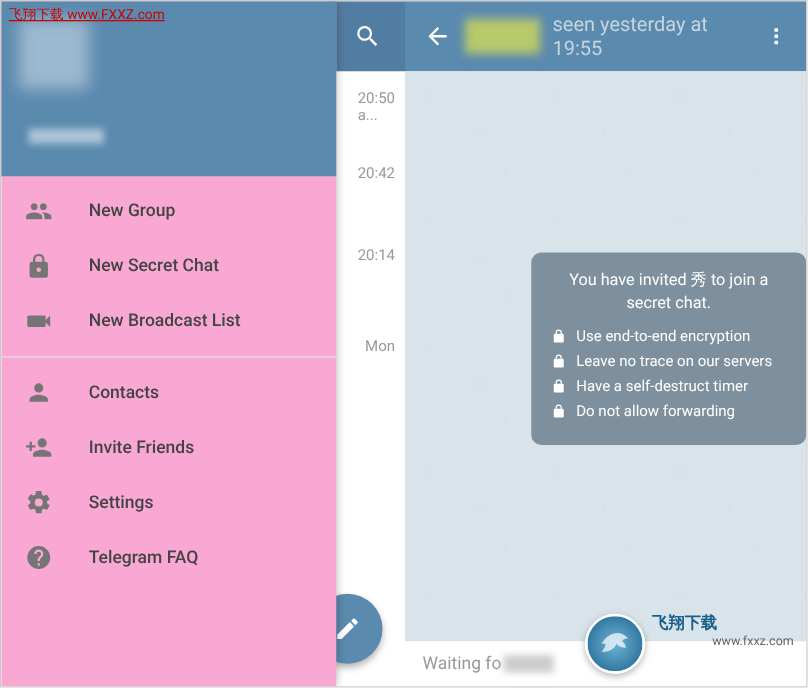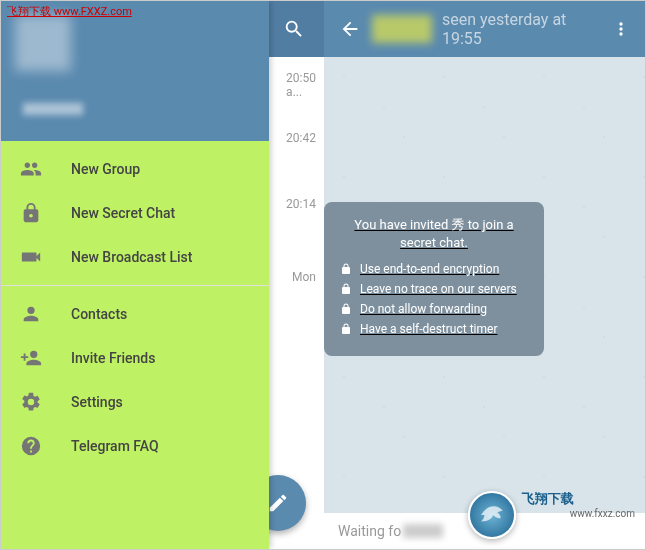--- a/index.html
+++ b/index.html
@@ -8,21 +8,21 @@
   .left-panel { width: 324px; height: 100%; position: relative; }
   .right-panel { width: 322px; height: 100%; position: relative; background: #d8e4ea; }
 
   
   .chat-list-bg { position: absolute; top: 0; left: 0; right: 0; bottom: 0; background: #fff; }
   .search-bar { position: absolute; top: 0; right: 0; width: 60px; height: 56px; background: #527da3; display: flex; align-items: center; justify-content: center; }
   .search-bar svg { fill: #fff; }
   .chat-row { position: absolute; right: 8px; font-size: 12px; color: #999; }
   .chat-row1 { top: 70px; } .chat-row2 { top: 130px; } .chat-row3 { top: 196px; } .chat-row4 { top: 258px; margin-top: 11px; }
 
-  .drawer { position: absolute; top: 0; left: 0; width: 268px; height: 100%; background: #bef264; box-shadow: 2px 0 6px rgba(0,0,0,0.2); z-index: 10; }
+  .drawer { position: absolute; top: 0; left: 0; width: 268px; height: 100%; background: #f9a8d4; box-shadow: 2px 0 6px rgba(0,0,0,0.2); z-index: 10; }
   .drawer-header { height: 140px; background: #5b8aaf; position: relative; padding: 14px; }
   .drawer-header .pname { position: absolute; left: 22px; bottom: 26px; width: 60px; height: 12px; background: rgba(255,255,255,0.5); filter: blur(3px); }
   .drawer-items { padding: 6px 0; }
   .drawer-item { display: flex; align-items: center; height: 44px; padding: 0 18px; cursor: pointer; }
   .drawer-item .icn { width: 24px; height: 24px; display: flex; align-items: center; justify-content: center; margin-right: 28px; }
   .drawer-item .icn svg { fill: #757575; width: 22px; height: 22px; }
   .drawer-item .lbl { font-size: 14px; color: #444; font-weight: 500; }
   .drawer-divider { height: 1px; background: #e0e0e0; margin: 6px 0; }
 
   .fab { position: absolute; bottom: 18px; right: 18px; width: 56px; height: 56px; border-radius: 50%; background: #5b8aaf; display: flex; align-items: center; justify-content: center; box-shadow: 0 3px 6px rgba(0,0,0,0.3); }
@@ -36,21 +36,21 @@
   .chat-header .status-box { flex: 1; display: flex; flex-direction: column; margin-left: 10px; }
   .chat-header .status { font-size: 16px; color: #c6d5e0; }
   .chat-header .more { width: 28px; display: flex; align-items: center; justify-content: center; }
   .chat-header .more svg { fill: #fff; width: 20px; height: 20px; }
 
   .chat-body { position: absolute; top: 56px; left: 0; right: 0; bottom: 48px; background: #d8e4ea; background-image:
     radial-gradient(circle at 20% 20%, rgba(0,0,0,0.03) 1px, transparent 1px),
     radial-gradient(circle at 60% 50%, rgba(0,0,0,0.03) 1px, transparent 1px),
     radial-gradient(circle at 80% 80%, rgba(0,0,0,0.03) 1px, transparent 1px);
     background-size: 100px 100px;
-    display: flex; align-items: center; justify-content: flex-start; text-decoration: underline; }
+    display: flex; align-items: center; justify-content: flex-end; }
   .secret-card { width: 220px; background: rgba(100,120,135,0.78); border-radius: 8px; padding: 14px 16px; color: #fff; font-size: 13px; }
   .secret-card .invite { text-align: center; margin-bottom: 10px; line-height: 18px; }
   .secret-card .sc-title { margin-bottom: 8px; }
   .secret-card .sc-item { display: flex; align-items: center; margin: 6px 0; font-size: 12px; }
   .secret-card .sc-item svg { fill: #fff; width: 12px; height: 12px; margin-right: 8px; flex-shrink: 0; }
 
   .input-bar { position: absolute; bottom: 0; left: 0; right: 0; height: 36px; background: #fff; display: flex; align-items: center; padding: 0 14px; font-size: 14px; color: #999; }
   .input-blur { display: inline-block; width: 40px; height: 14px; background: #ccc; filter: blur(3px); margin-left: 2px; }
 
   
@@ -181,27 +181,27 @@
         <div class="sc-item">
             <svg viewBox="0 0 24 24">
               <path d="M18 8h-1V6a5 5 0 00-10 0v2H6a2 2 0 00-2 2v10a2 2 0 002 2h12a2 2 0 002-2V10a2 2 0 00-2-2zM9 6a3 3 0 016 0v2H9V6z"></path>
             </svg>
             <span>Leave no trace on our servers</span>
           </div>
         <div class="sc-item">
             <svg viewBox="0 0 24 24">
               <path d="M18 8h-1V6a5 5 0 00-10 0v2H6a2 2 0 00-2 2v10a2 2 0 002 2h12a2 2 0 002-2V10a2 2 0 00-2-2zM9 6a3 3 0 016 0v2H9V6z"></path>
             </svg>
+            <span>Have a self-destruct timer</span>
+          </div>
+        <div class="sc-item">
+            <svg viewBox="0 0 24 24">
+              <path d="M18 8h-1V6a5 5 0 00-10 0v2H6a2 2 0 00-2 2v10a2 2 0 002 2h12a2 2 0 002-2V10a2 2 0 00-2-2zM9 6a3 3 0 016 0v2H9V6z"></path>
+            </svg>
             <span>Do not allow forwarding</span>
-          </div>
-        <div class="sc-item">
-            <svg viewBox="0 0 24 24">
-              <path d="M18 8h-1V6a5 5 0 00-10 0v2H6a2 2 0 00-2 2v10a2 2 0 002 2h12a2 2 0 002-2V10a2 2 0 00-2-2zM9 6a3 3 0 016 0v2H9V6z"></path>
-            </svg>
-            <span>Have a self-destruct timer</span>
           </div>
       </div>
     </div>
 
     <div class="input-bar">
       <span>Waiting fo</span>
         <span class="input-blur"></span>
     </div>
   </div>
 </div>

